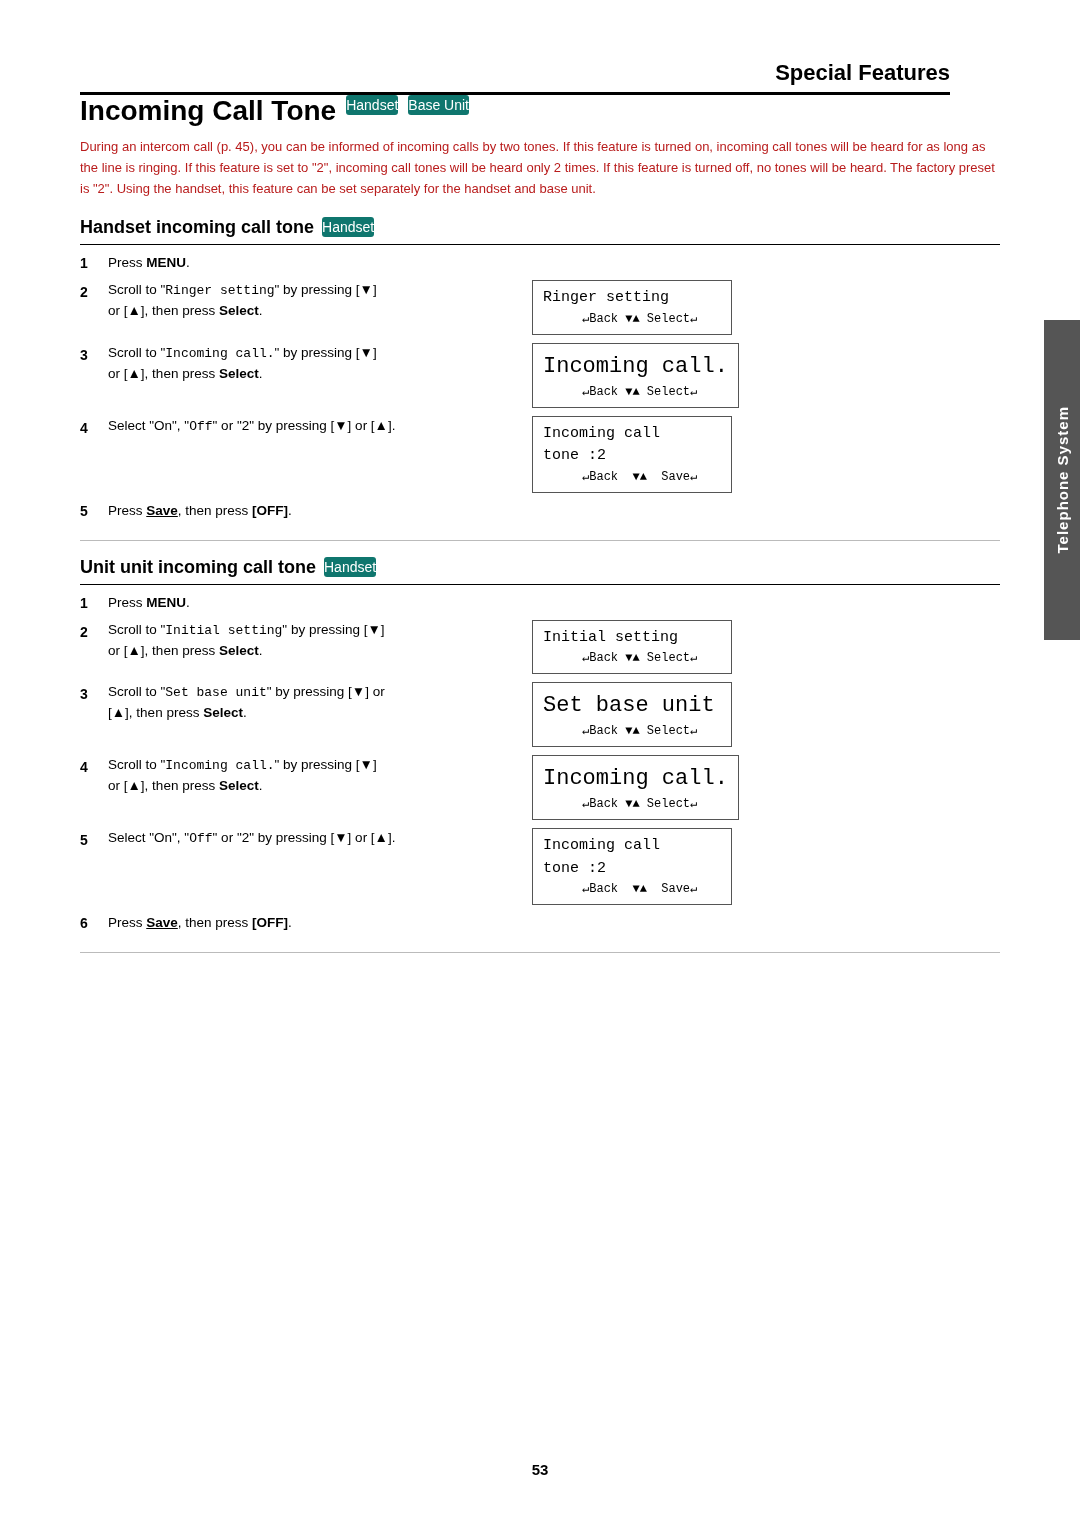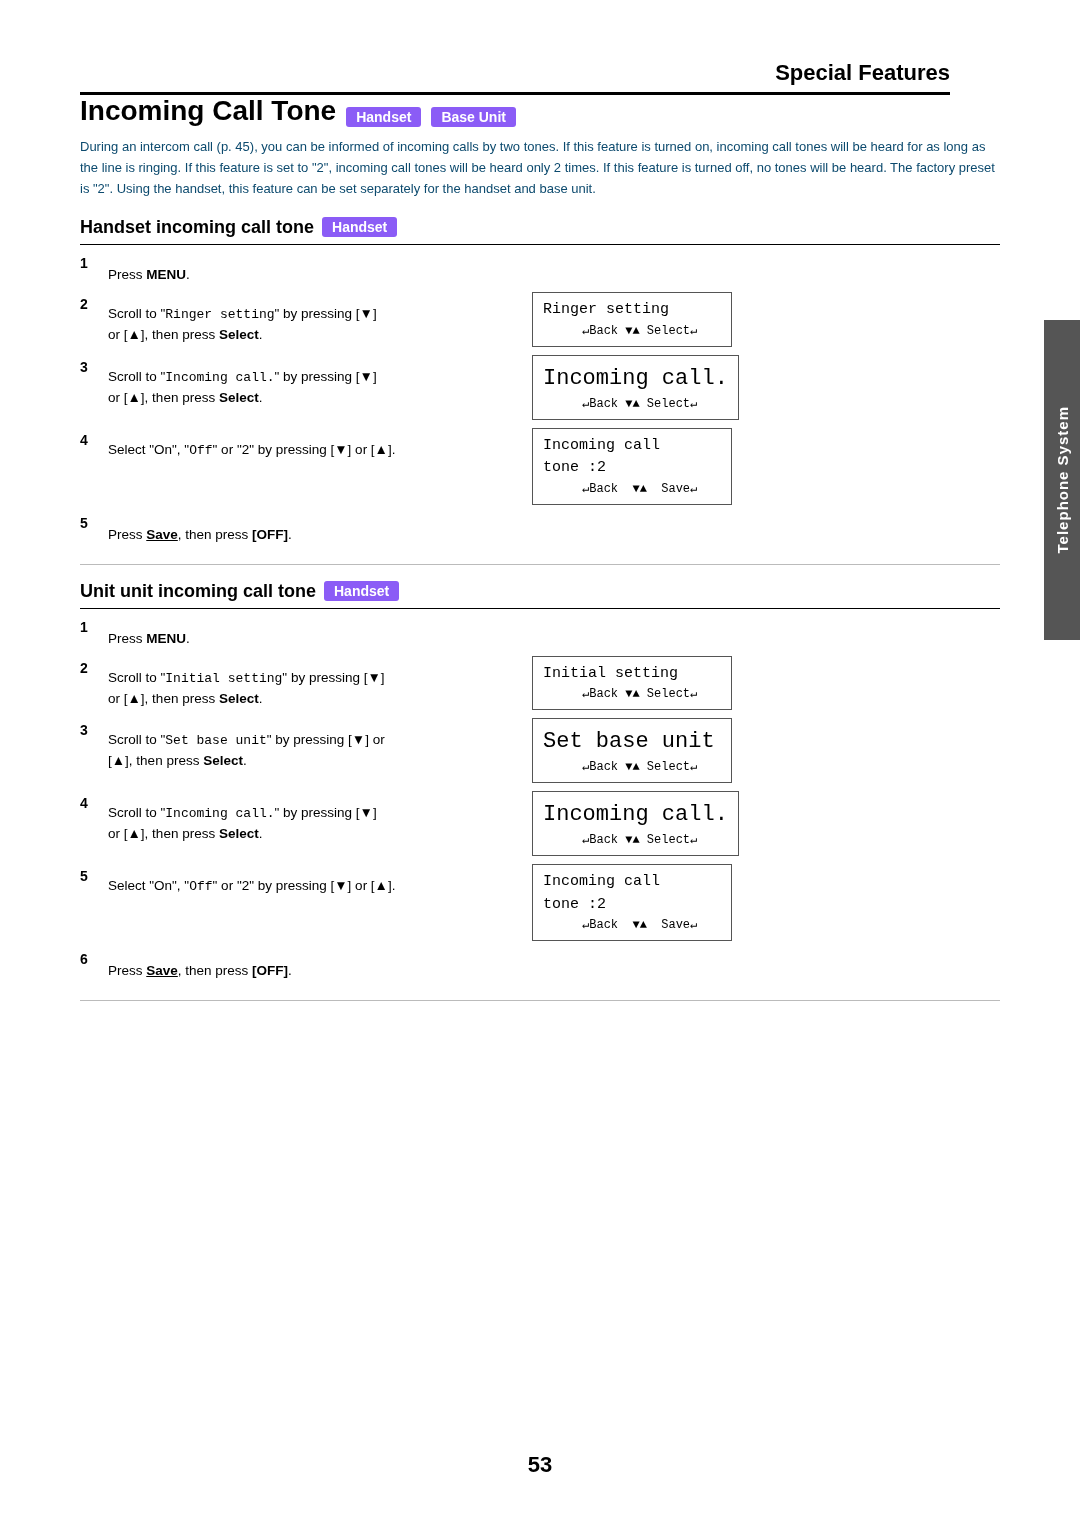--- a/index.html
+++ b/index.html
@@ -56,43 +56,43 @@
       border-bottom: 3px solid #000;
       margin-top: 6px;
     }
 
     
     .section-heading {
       font-size: 28px;
       font-weight: bold;
       margin-bottom: 10px;
       display: flex;
-      align-items: flex-end;
+      align-items: flex-start;
       gap: 10px;
       flex-wrap: wrap;
     }
 
     
     .tag-badge {
       display: inline-block;
-      background: #8b5cf6;
+      background: #0f766e;
       color: #fff;
       font-size: 14px;
-      font-weight: bold;
-      padding: 2px 10px;
+      font-weight: normal;
+      padding: 2px 0;
       border-radius: 3px;
       vertical-align: middle;
     }
 
     
     .intro-text {
       font-size: 13px;
       line-height: 1.6;
       margin-bottom: 18px;
-      color: #0c4a6e;
+      color: #b91c1c;
     }
 
     
     .sub-section-heading {
       font-size: 18px;
       font-weight: bold;
       margin-bottom: 8px;
       display: flex;
       align-items: flex-start;
       gap: 8px;
@@ -117,21 +117,20 @@
       font-size: 14px;
       font-weight: bold;
       min-width: 28px;
       padding-top: 2px;
       flex-shrink: 0;
     }
     .step-content {
       font-size: 13.5px;
       line-height: 1.55;
       flex: 1;
-      margin-top: 12px;
     }
     .step-content code {
       font-family: 'Courier New', Courier, monospace;
       font-size: 13px;
     }
     .step-content strong {
       font-weight: bold;
     }
 
     
@@ -161,21 +160,21 @@
       font-size: 22px;
       font-family: 'Courier New', Courier, monospace;
     }
 
     
     .page-number {
       position: absolute;
       bottom: 50px;
       left: 50%;
       transform: translateX(-50%);
-      font-size: 22px;
+      font-size: 15px;
       font-weight: bold;
     }
 
     
     .section-divider {
       border: none;
       border-top: 1.5px solid #bbb;
       margin: 12px 0 16px 0;
     }
 

